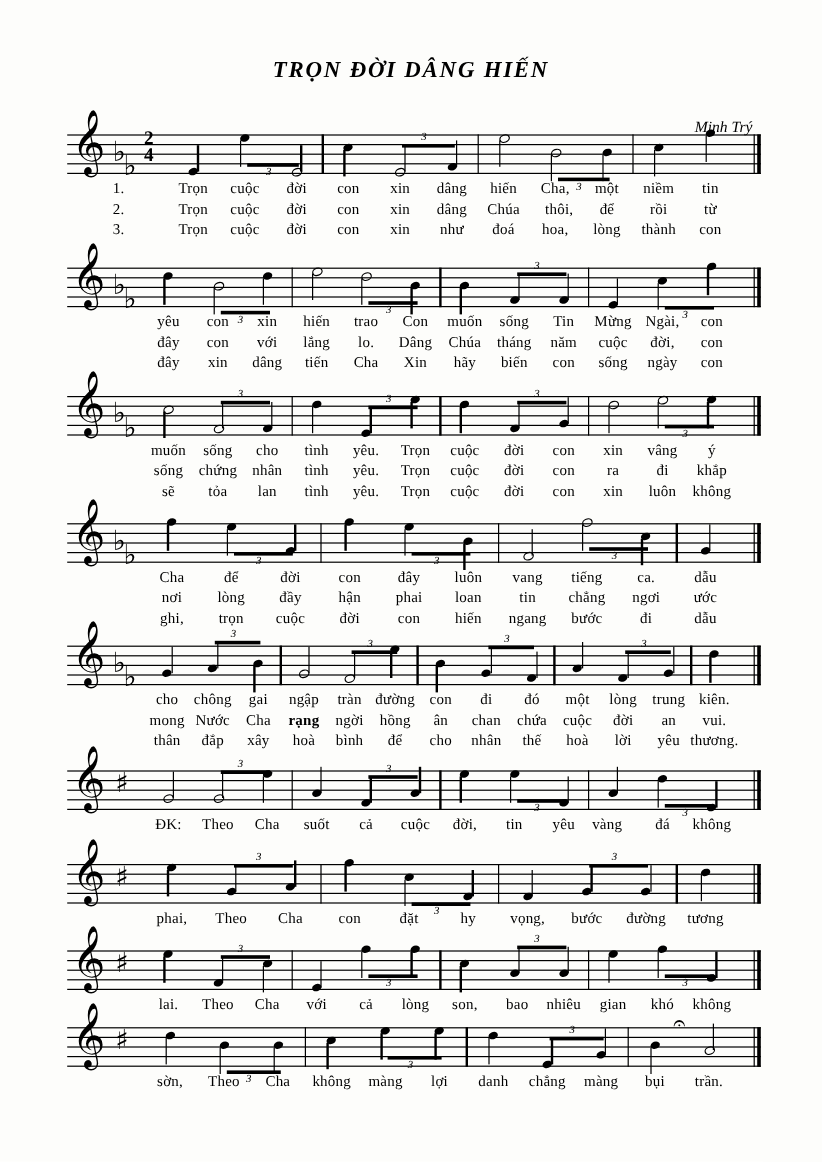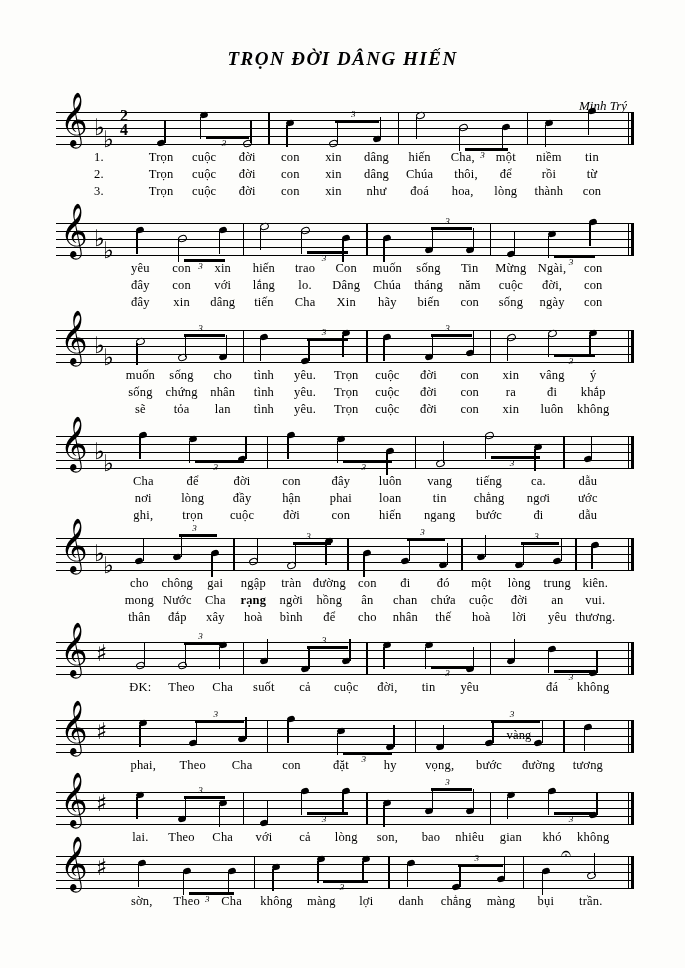--- a/index.html
+++ b/index.html
@@ -700,21 +700,21 @@
           <div class="lyric-row">
             <span class="w" style="left: 84.4083px;">ĐK:</span>
             <span class="w" style="left: 125.575px;">Theo</span>
             <span class="w" style="left: 166.742px;">Cha</span>
             <span class="w" style="left: 207.908px;">suốt</span>
             <span class="w" style="left: 249.075px;">cả</span>
             <span class="w" style="left: 290.242px;">cuộc</span>
             <span class="w" style="left: 331.408px;">đời,</span>
             <span class="w" style="left: 372.575px;">tin</span>
             <span class="w" style="left: 413.742px;">yêu</span>
-            <span class="w" style="left: 463px; margin-top: 48px;">vàng</span>
+            <span class="w" style="left: 450px;">vàng</span>
             <span class="w" style="left: 496.075px;">đá</span>
             <span class="w" style="left: 537.242px;">không</span>
           </div>
         </div>
       </div>
       <div class="system" style="top: 712px;">
         <div class="staff">
           <div class="line"></div>
           <div class="line"></div>
           <div class="line"></div>

